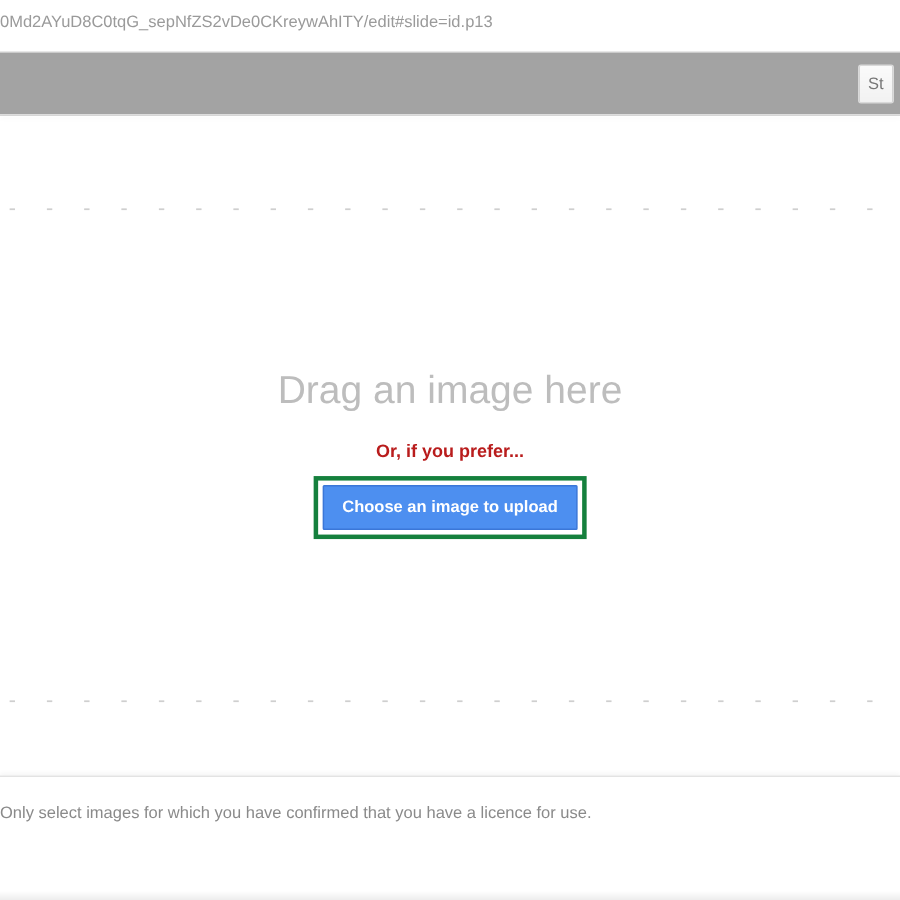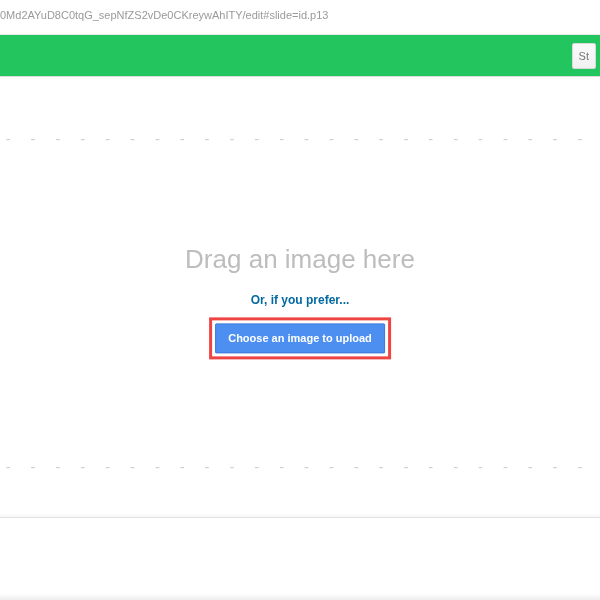--- a/index.html
+++ b/index.html
@@ -1,29 +1,29 @@
 <!DOCTYPE html>
 <html><head>
 <meta charset="utf-8">
 <style>
   * { box-sizing: border-box; margin: 0; padding: 0; }
   html, body { width: 600px; height: 600px; overflow: hidden; font-family: Arial, Helvetica, sans-serif; background: #fff; }
   .url-bar { height: 35px; line-height: 14px; color: #9a9a9a; font-size: 11px; padding: 8px 4px 0 0; white-space: nowrap; overflow: hidden; border-bottom: 1px solid #e8e8e8; }
-  .toolbar-strip { height: 42px; background: #22c55e; position: relative; }
+  .toolbar-strip { height: 42px; background: #a3a3a3; position: relative; }
   .toolbar-strip::after { content:""; position:absolute; left:0; right:0; bottom:0; height:1px; background:#dcdcdc; box-shadow: 0 2px 3px rgba(0,0,0,0.05); }
   .right-btn { position:absolute; right:4px; top:8px; height:26px; min-width:20px; padding:0 6px; border:1px solid #d9d9d9; border-radius:2px; background:linear-gradient(#fafafa,#f1f1f1); font-size:11px; color:#777; line-height:24px; }
   .spacer-top { height: 54px; }
   .drop-zone { margin: 0 4px; height: 340px; position: relative; }
   .dash-run { position:absolute; left:0; right:0; height:12px; color:#cfcfcf; font-size:14px; letter-spacing:4px; font-family: monospace; white-space:nowrap; overflow:hidden; }
   .dash-top { top:0; }
   .dash-bottom { bottom:0; }
   .dz-inner { position:absolute; top:50%; left:50%; transform:translate(-50%,-58%); text-align:center; }
   .dz-title { color:#bdbdbd; font-size:26px; font-weight:400;margin-top:24px; }
-  .dz-sub { color:#0369a1; font-size:12px; margin-top:18px; font-weight:bold;}
-  .upload-wrap { margin-top:10px; display:inline-block; padding:3px; border:3px solid #ef4444; }
+  .dz-sub { color:#b91c1c; font-size:12px; margin-top:18px; font-weight:bold;}
+  .upload-wrap { margin-top:10px; display:inline-block; padding:3px; border:3px solid #15803d; }
   .upload-btn { display:inline-block; background:#4d8ff0; color:#fff; font-size:11px; font-weight:bold; padding:8px 12px; border:1px solid #3b77d8; border-radius:1px; cursor:pointer; }
   .footer-gap { height: 46px; }
   .footer { position: relative; padding: 18px 8px 0 0; border-top:1px solid #e3e3e3; height: 78px; background:#fff; box-shadow: 0 -2px 3px rgba(0,0,0,0.04); }
   .footer-text { color:#8a8a8a; font-size:11px; padding-left:0; }
   .footer-actions { position:absolute; right:4px; top:12px; display:flex; gap:10px; }
   .btn { height:28px; padding:0 14px; border-radius:2px; font-size:12px; line-height:26px; cursor:pointer; }
   .btn-cancel { background:linear-gradient(#fcfcfc,#f1f1f1); border:1px solid #d6d6d6; color:#555; font-weight:bold;}
   .btn-select { background:#9bc0f5; border:1px solid #8fb5ec; color:#fff; font-weight:bold; min-width:36px; text-align:center; overflow:hidden;}
   .shadow-bottom { position:fixed; bottom:0; left:0; right:0; height:6px; background:linear-gradient(rgba(0,0,0,0), rgba(0,0,0,0.07)); }
 </style>
@@ -48,15 +48,16 @@
     <div class="upload-wrap">
       <div class="upload-btn">Choose an image to upload</div>
     </div>
   </div>
   <div class="dash-run dash-bottom">- - - - - - - - - - - - - - - - - - - - - - - - - - - - - - - - - - - - - - - - - - - - - - - - - -</div>
 </div>
 
 <div class="footer-gap"></div>
 
 <div class="footer">
+  <div class="footer-text">Only select images for which you have confirmed that you have a licence for use.</div>
 </div>
 
 <div class="shadow-bottom"></div>
 
 </body></html>

